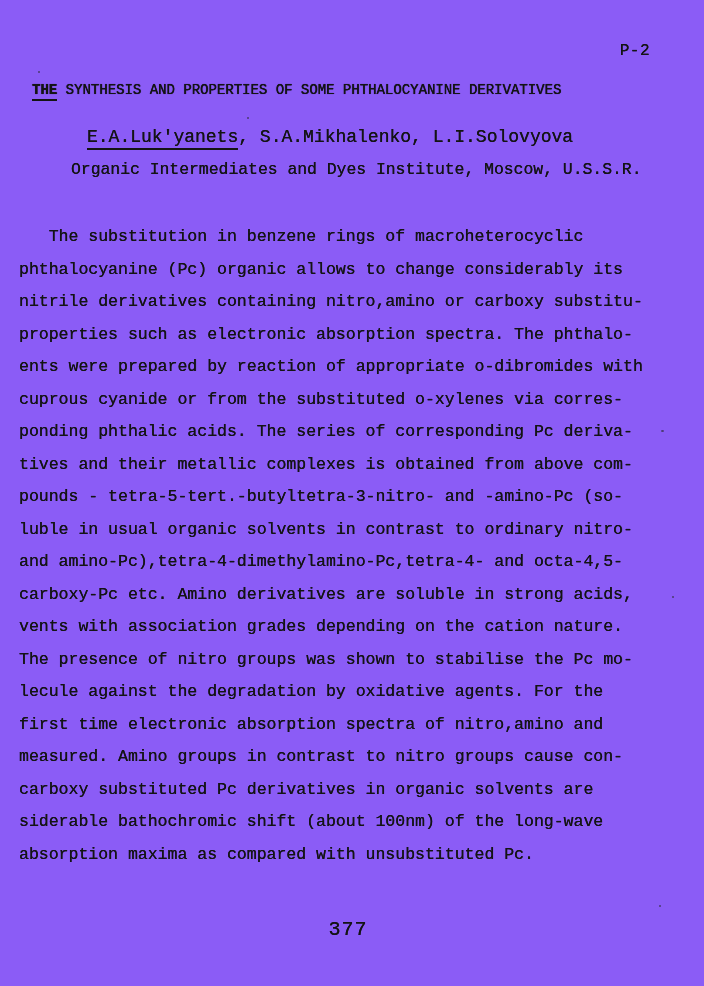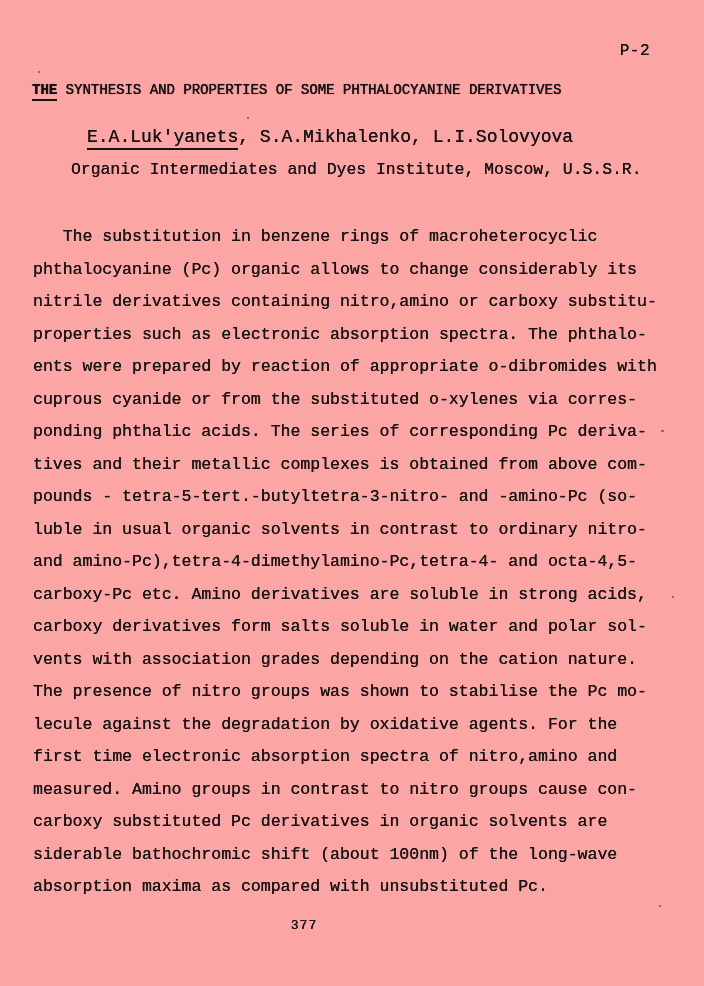--- a/index.html
+++ b/index.html
@@ -5,21 +5,21 @@
   html, body {
     margin: 0;
     padding: 0;
     background: #e9e9e9;
   }
   .paper {
     position: relative;
     width: 704px;
     height: 986px;
     margin: 0;
-    background: #fca5a5;
+    background: #8b5cf6;
     overflow: hidden;
     font-family: "Liberation Mono", "DejaVu Sans Mono", monospace;
     color: #141414;
     text-shadow: 0 0 0.5px rgba(15,15,15,0.85), 0.3px 0.3px 0 rgba(15,15,15,0.35);
   }
   .page-code {
     position: absolute;
     top: 42px;
     right: 54px;
     font-size: 16px;
@@ -53,37 +53,38 @@
     position: absolute;
     top: 160px;
     left: 47px;
     font-size: 16.4px;
     white-space: pre;
     margin-left: 24px;
   }
   .abstract {
     position: absolute;
     top: 221px;
-    left: 33px;
+    left: 19px;
     width: 650px;
     font-size: 16.5px;
     line-height: 32.5px;
   }
   .abstract .abs-line {
     white-space: pre;
     height: 32.5px;
   }
   .page-number {
     position: absolute;
     top: 918px;
     left: 0;
     width: 608px;
     text-align: center;
-    font-size: 13px;
+    font-size: 20px;
     letter-spacing: 1px;
+    padding-left: 44px;
   }
   .speck {
     position: absolute;
     width: 3px;
     height: 3px;
     border-radius: 50%;
     background: rgba(40,40,40,0.65);
   }
   .speck.s1 { top: 71px;  left: 38px;  width: 2px; height: 2px; }
   .speck.s2 { top: 117px; left: 247px; width: 2px; height: 2px; }
@@ -110,21 +111,20 @@
       <div class="abs-line">nitrile derivatives containing nitro,amino or carboxy substitu-</div>
       <div class="abs-line">properties such as electronic absorption spectra. The phthalo-</div>
       <div class="abs-line">ents were prepared by reaction of appropriate o-dibromides with</div>
       <div class="abs-line">cuprous cyanide or from the substituted o-xylenes via corres-</div>
       <div class="abs-line">ponding phthalic acids. The series of corresponding Pc deriva-</div>
       <div class="abs-line">tives and their metallic complexes is obtained from above com-</div>
       <div class="abs-line">pounds - tetra-5-tert.-butyltetra-3-nitro- and -amino-Pc (so-</div>
       <div class="abs-line">luble in usual organic solvents in contrast to ordinary nitro-</div>
       <div class="abs-line">and amino-Pc),tetra-4-dimethylamino-Pc,tetra-4- and octa-4,5-</div>
       <div class="abs-line">carboxy-Pc etc. Amino derivatives are soluble in strong acids,</div>
-      <div class="abs-line">carboxy derivatives form salts soluble in water and polar sol-</div>
       <div class="abs-line">vents with association grades depending on the cation nature.</div>
       <div class="abs-line">The presence of nitro groups was shown to stabilise the Pc mo-</div>
       <div class="abs-line">lecule against the degradation by oxidative agents. For the</div>
       <div class="abs-line">first time electronic absorption spectra of nitro,amino and</div>
       <div class="abs-line">measured. Amino groups in contrast to nitro groups cause con-</div>
       <div class="abs-line">carboxy substituted Pc derivatives in organic solvents are</div>
       <div class="abs-line">siderable bathochromic shift (about 100nm) of the long-wave</div>
       <div class="abs-line">absorption maxima as compared with unsubstituted Pc.</div>
     </div>
 

